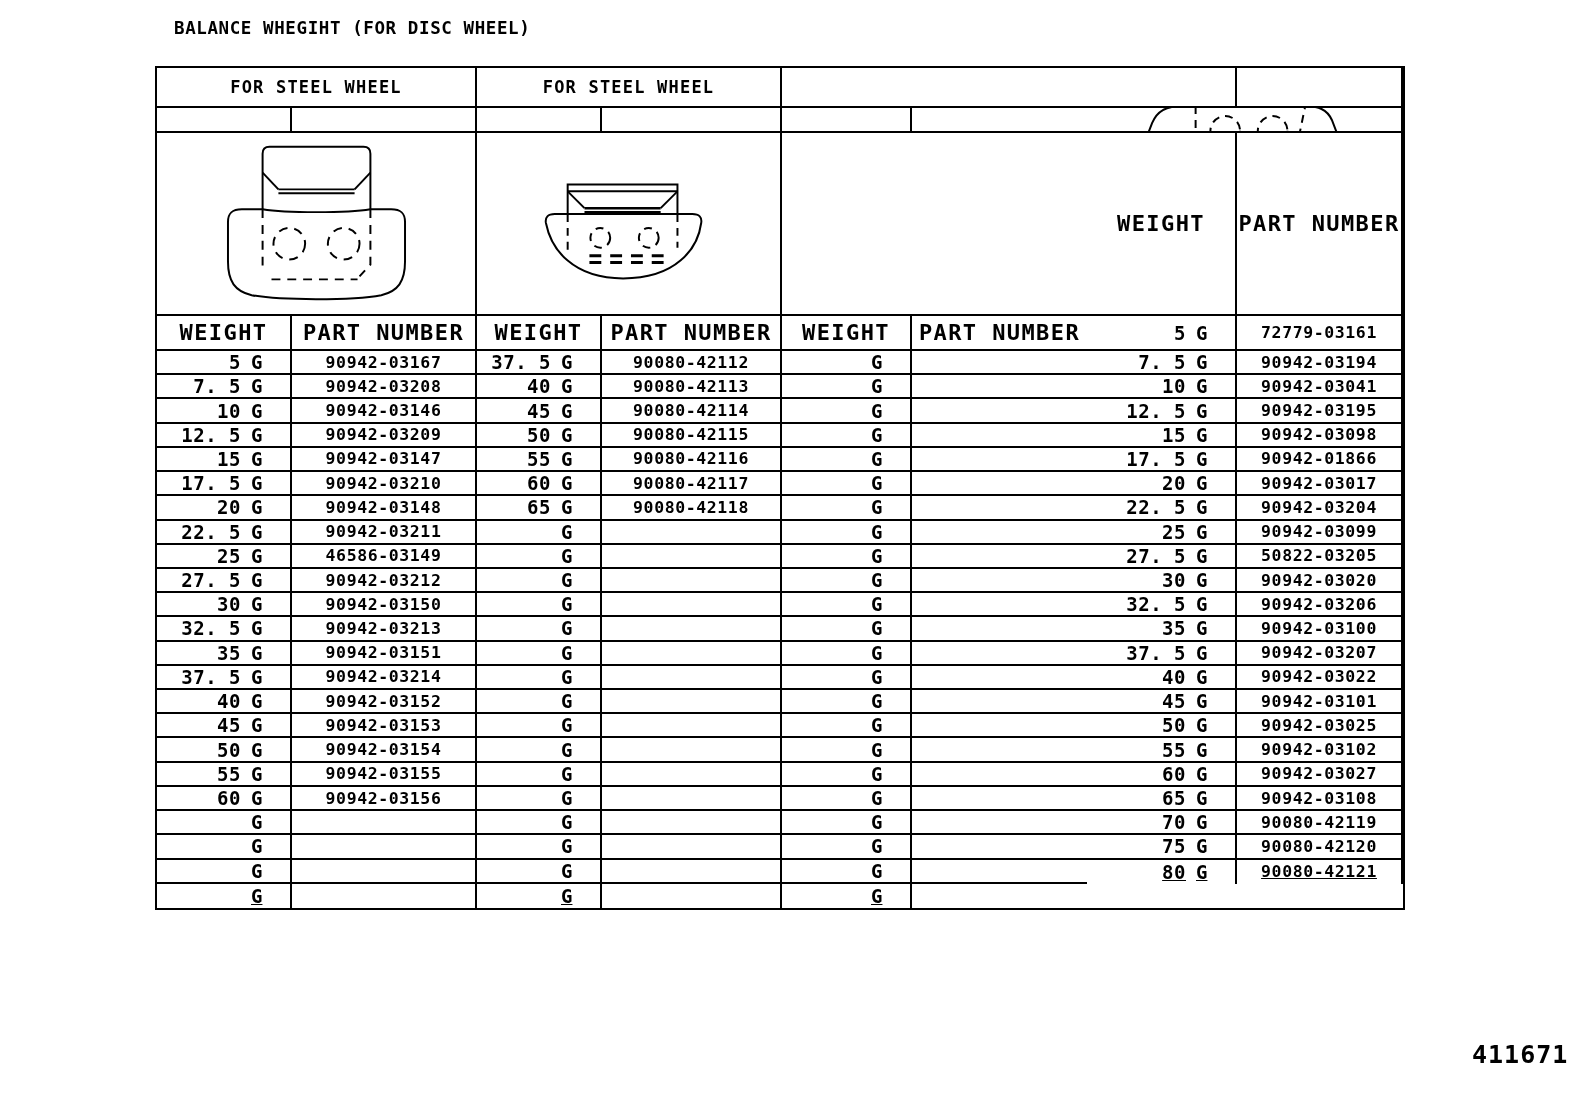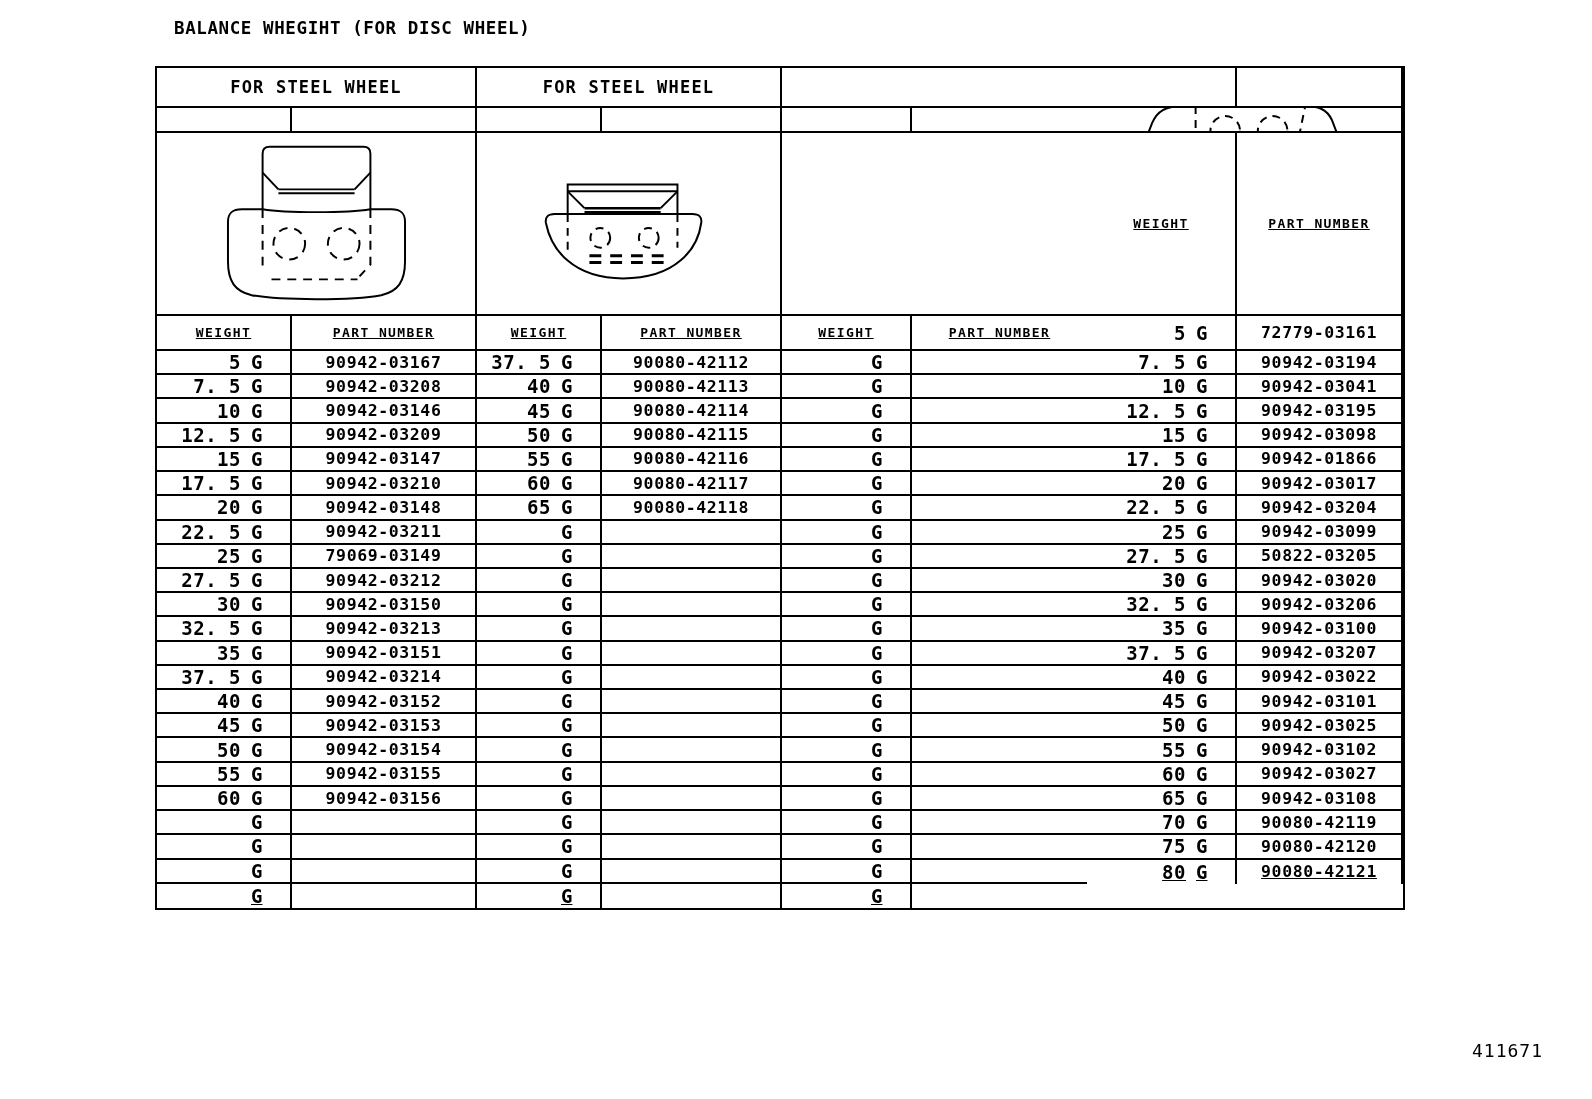--- a/index.html
+++ b/index.html
@@ -30,35 +30,35 @@
     font-size:17px;font-weight:bold;letter-spacing:1.2px;white-space:pre;
   }
   .sub{}
   .illus{
     grid-column:span 2;
     display:flex;align-items:center;justify-content:center;
   }
   .illus svg{display:block;}
   .colhead{
     display:flex;align-items:center;justify-content:center;
-    font-size:13px;font-weight:bold;letter-spacing:1.4px;white-space:pre;text-decoration:underline;
+    font-size:22px;font-weight:bold;letter-spacing:1.4px;white-space:pre;
   }
   .weight-cell{
     display:flex;align-items:center;justify-content:flex-end;
     padding-right:26px;font-size:19px;font-weight:bold;white-space:pre;
   }
   .weight-cell .w-num{text-align:right;letter-spacing:0.5px;}
   .weight-cell .w-unit{margin-left:10px;min-width:13px;text-align:left;}
   .part-cell{
     display:flex;align-items:center;justify-content:center;
     font-size:16.5px;font-weight:bold;letter-spacing:0.6px;white-space:pre;
   }
   .doc-number{
     position:absolute;left:1472px;top:1040px;
-    font-size:18px;font-weight:normal;letter-spacing:1px;
+    font-size:25px;font-weight:bold;letter-spacing:1px;
   }
   .drawing{stroke:#000;fill:none;stroke-width:2;}
 </style>
 </head>
 <body>
 
 <div class="page-title">BALANCE WHEGIHT (FOR DISC WHEEL)</div>
 
 <div class="grid">
 
@@ -200,21 +200,21 @@
     <div class="part-cell">90942-03204</div>
     <div class="weight-cell"><span class="w-num">22. 5</span><span class="w-unit">G</span></div>
     <div class="part-cell">90942-03211</div>
     <div class="weight-cell"><span class="w-num"></span><span class="w-unit">G</span></div>
     <div class="part-cell"></div>
     <div class="weight-cell"><span class="w-num"></span><span class="w-unit">G</span></div>
     <div class="part-cell no-r"></div>
     <div class="weight-cell"><span class="w-num">25</span><span class="w-unit">G</span></div>
     <div class="part-cell">90942-03099</div>
     <div class="weight-cell"><span class="w-num">25</span><span class="w-unit">G</span></div>
-    <div class="part-cell">79069-03149</div>
+    <div class="part-cell">46586-03149</div>
     <div class="weight-cell"><span class="w-num"></span><span class="w-unit">G</span></div>
     <div class="part-cell"></div>
     <div class="weight-cell"><span class="w-num"></span><span class="w-unit">G</span></div>
     <div class="part-cell no-r"></div>
     <div class="weight-cell"><span class="w-num">27. 5</span><span class="w-unit">G</span></div>
     <div class="part-cell">50822-03205</div>
     <div class="weight-cell"><span class="w-num">27. 5</span><span class="w-unit">G</span></div>
     <div class="part-cell">90942-03212</div>
     <div class="weight-cell"><span class="w-num"></span><span class="w-unit">G</span></div>
     <div class="part-cell"></div>

